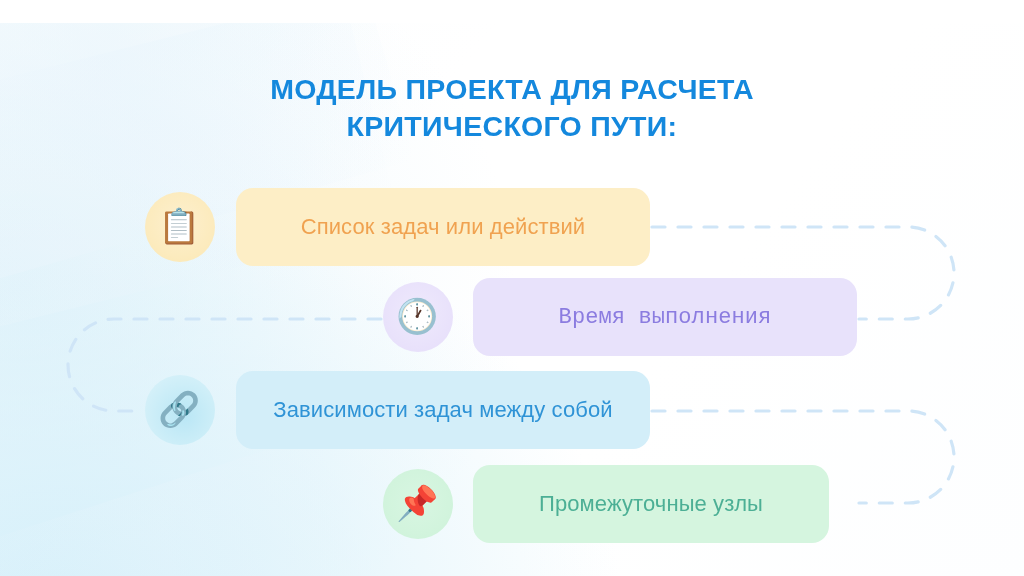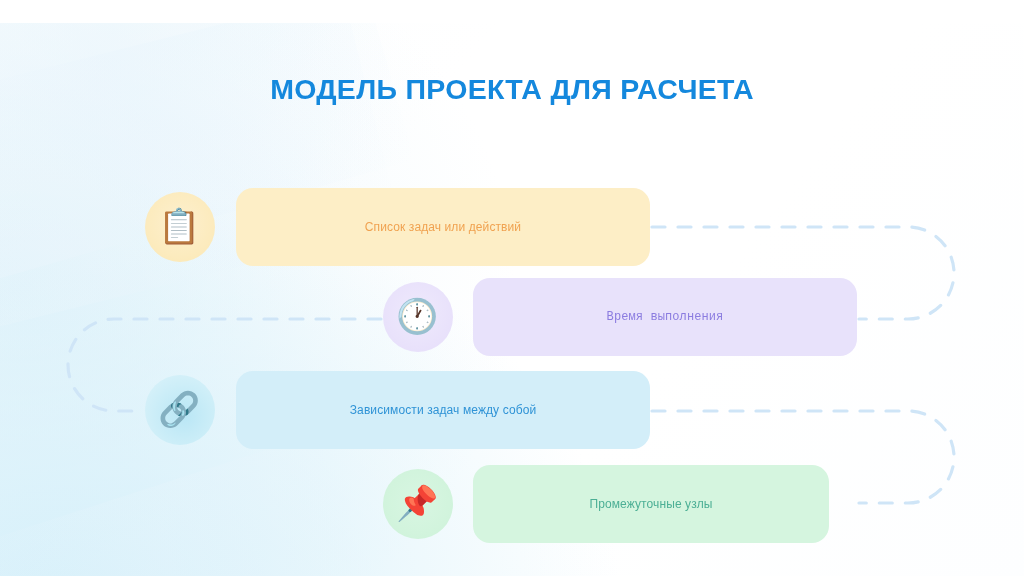--- a/index.html
+++ b/index.html
@@ -61,21 +61,21 @@
     line-height:1;
     z-index:3;
   }
   .badge .glyph { display:block; transform:translateY(-1px); }
 
   .pill {
     position:absolute;
     top:0; height:78px;
     border-radius:17px;
     display:flex; align-items:center; justify-content:center;
-    font-size:12px;
+    font-size:22px;
     letter-spacing:0.1px;
     white-space:nowrap;
     z-index:2;
   }
 
   
   #row-1 { left:145px; top:165px; width:505px; }
   #row-1 .badge { left:0;  background:radial-gradient(circle at 50% 45%, #fdf0cf 0%, #fcebbe 62%, #fbe7b2 100%); }
   #row-1 .pill  { left:91px; width:414px; background:#fdeec6; color:#f0a250; }
 
@@ -98,20 +98,21 @@
 <body>
 
 <div id="slide">
 
   <div class="sheen a"></div>
   <div class="sheen b"></div>
   <div class="sheen c"></div>
 
   <h1 class="title">
     <span class="ln">Модель проекта для расчета</span>
+    <span class="ln">критического пути:</span>
   </h1>
 
   <svg id="connectors" viewBox="0 0 1024 576" xmlns="http://www.w3.org/2000/svg">
     <g fill="none" stroke="#cfe5f7" stroke-width="3.2" stroke-linecap="round" stroke-dasharray="13 13">
 
       <path d="M 652 204 L 908 204 A 46 46 0 0 1 908 296 L 859 296"></path>
 
       <path d="M 381 296 L 114 296 A 46 46 0 0 0 114 388 L 143 388"></path>
 
       <path d="M 652 388 L 908 388 A 46 46 0 0 1 908 480 L 859 480"></path>

